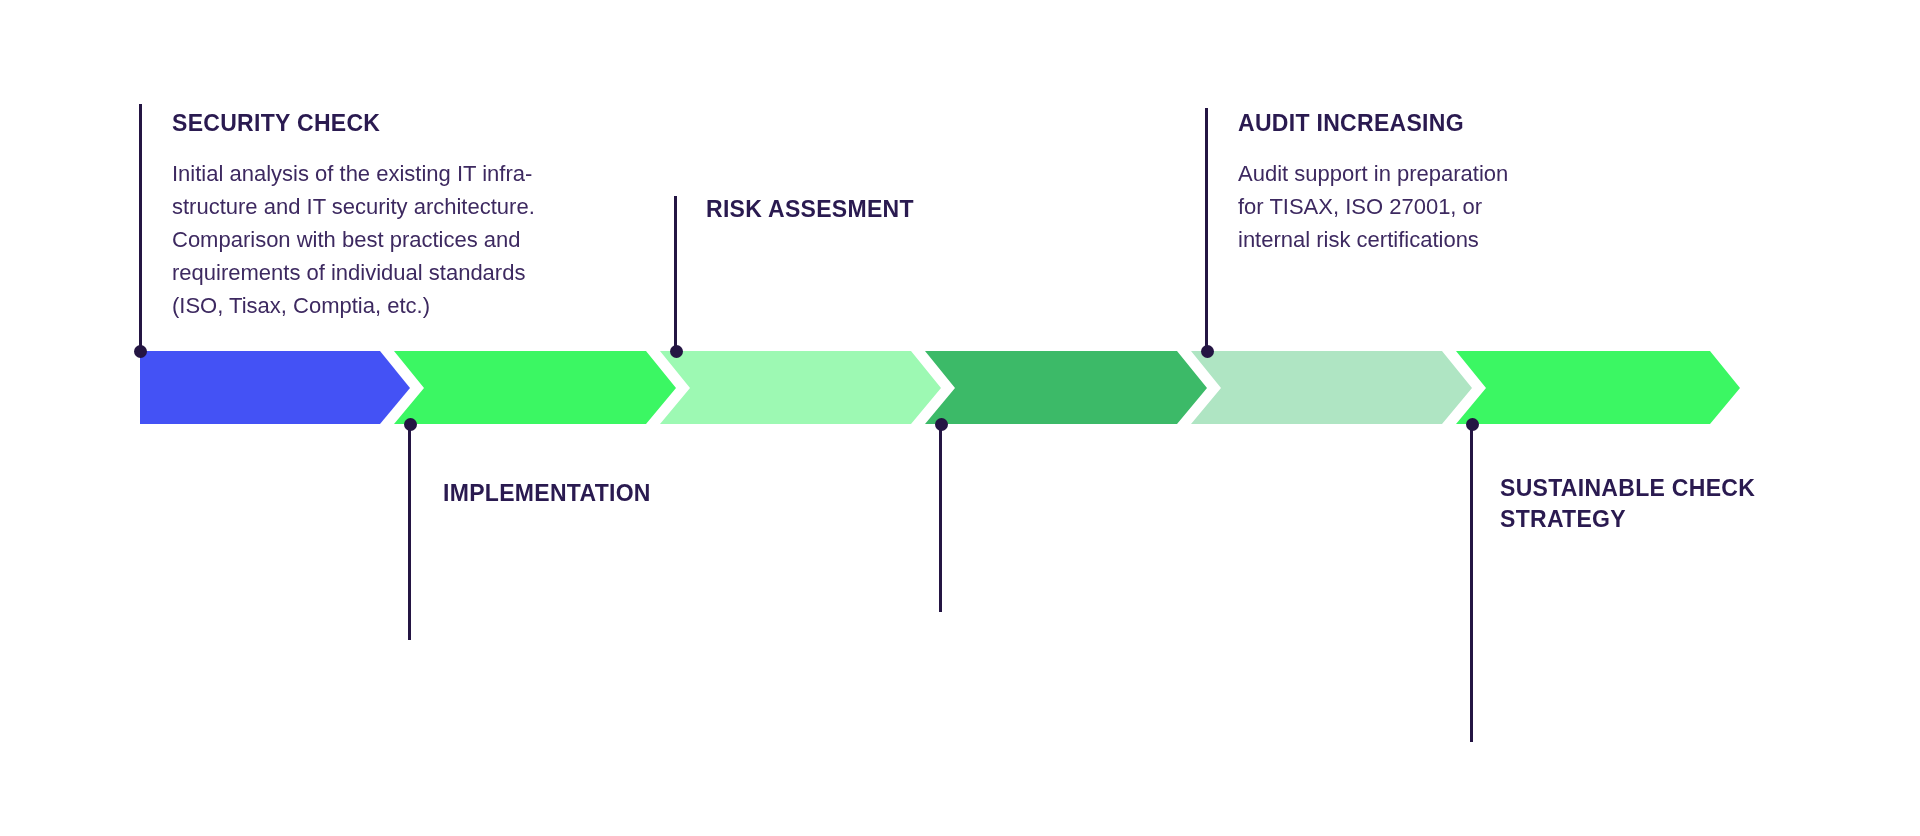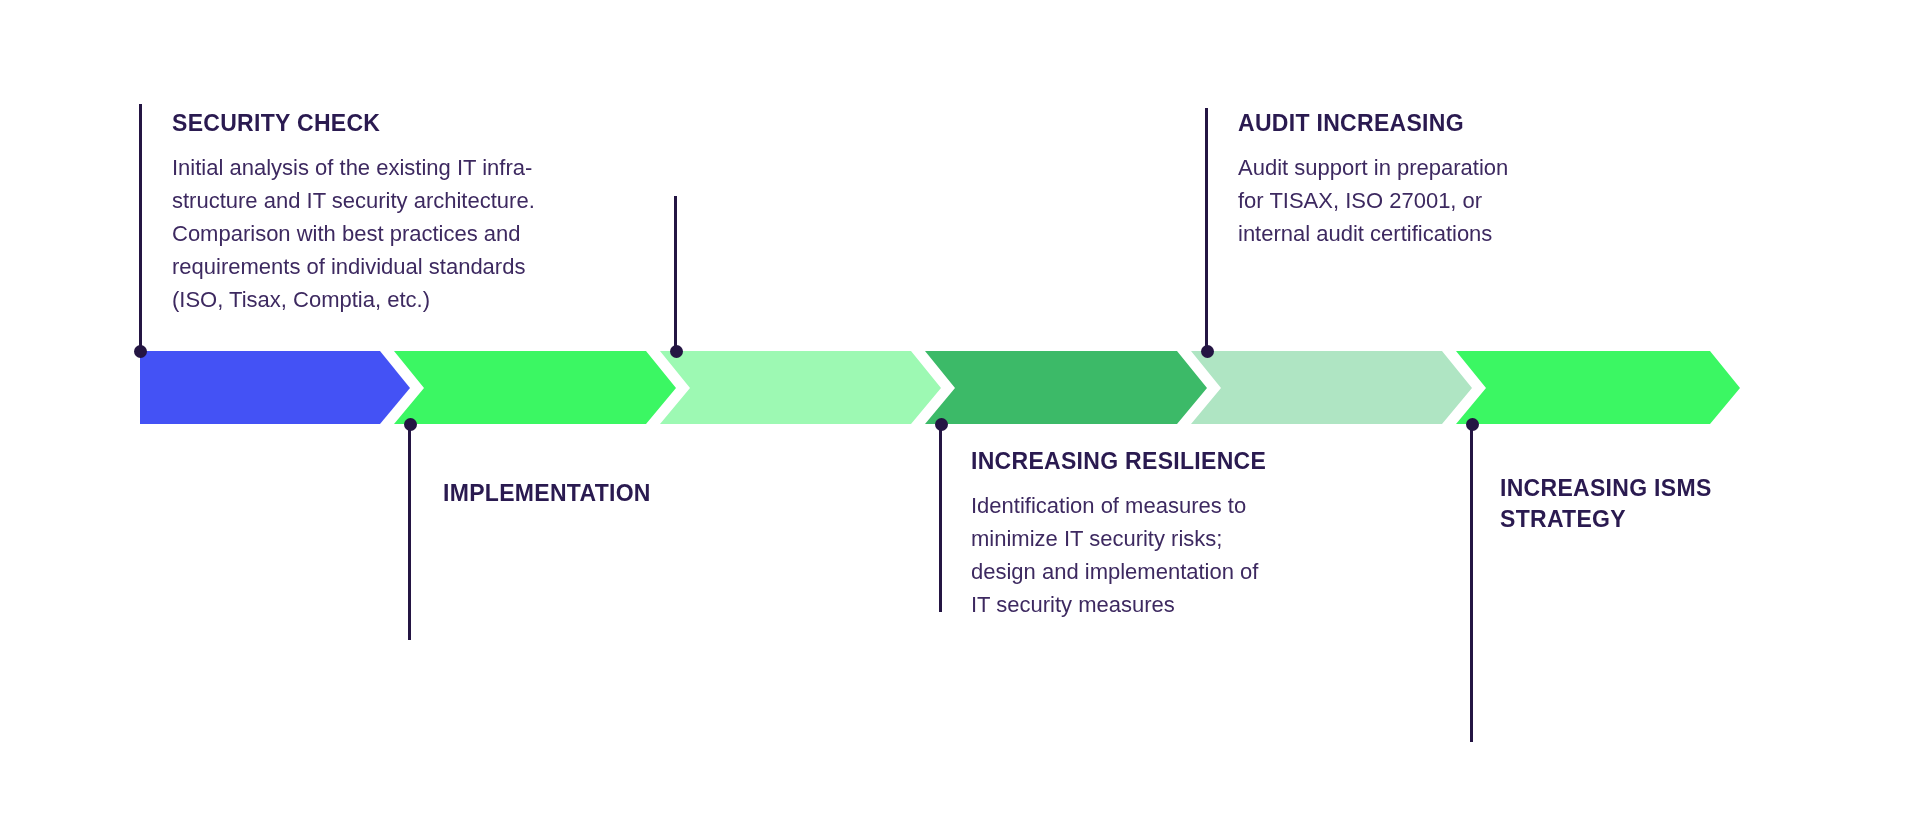--- a/index.html
+++ b/index.html
@@ -36,21 +36,21 @@
   }
   .stage-label h3 {
     font-size: 23px;
     font-weight: 700;
     line-height: 1.35;
     letter-spacing: 0.3px;
     color: var(--title, #2A1A50);
     white-space: pre-line;
   }
   .stage-label p {
-    margin-top: 12px;
+    margin-top: 18px;
     font-size: 22px;
     font-weight: 400;
     line-height: 33px;
     color: var(--body, #3D2960);
     white-space: pre-line;
   }
 </style>
 </head>
 <body>
 
@@ -86,35 +86,29 @@
 Comparison with best practices and
 requirements of individual standards
 (ISO, Tisax, Comptia, etc.)</p>
   </div>
 
   <div class="stage-label" style="left:443px; top:478px">
     <h3>IMPLEMENTATION</h3>
   </div>
 
   <div class="stage-label" style="left:706px; top:194px">
+    <h3>RISK ASSESMENT</h3>
   </div>
 
-  <div class="stage-label" style="left:971px; top:446px">
-    <h3>INCREASING RESILIENCE</h3>
-    <p>Identification of measures to
-minimize IT security risks;
-design and implementation of
-IT security measures</p>
-  </div>
 
   <div class="stage-label" style="left:1238px; top:108px">
     <h3>AUDIT INCREASING</h3>
     <p>Audit support in preparation
 for TISAX, ISO 27001, or
-internal audit certifications</p>
+internal risk certifications</p>
   </div>
 
   <div class="stage-label" style="left:1500px; top:473px">
-    <h3>INCREASING ISMS
+    <h3>SUSTAINABLE CHECK
 STRATEGY</h3>
   </div>
 
 </div>
 
 </body></html>

